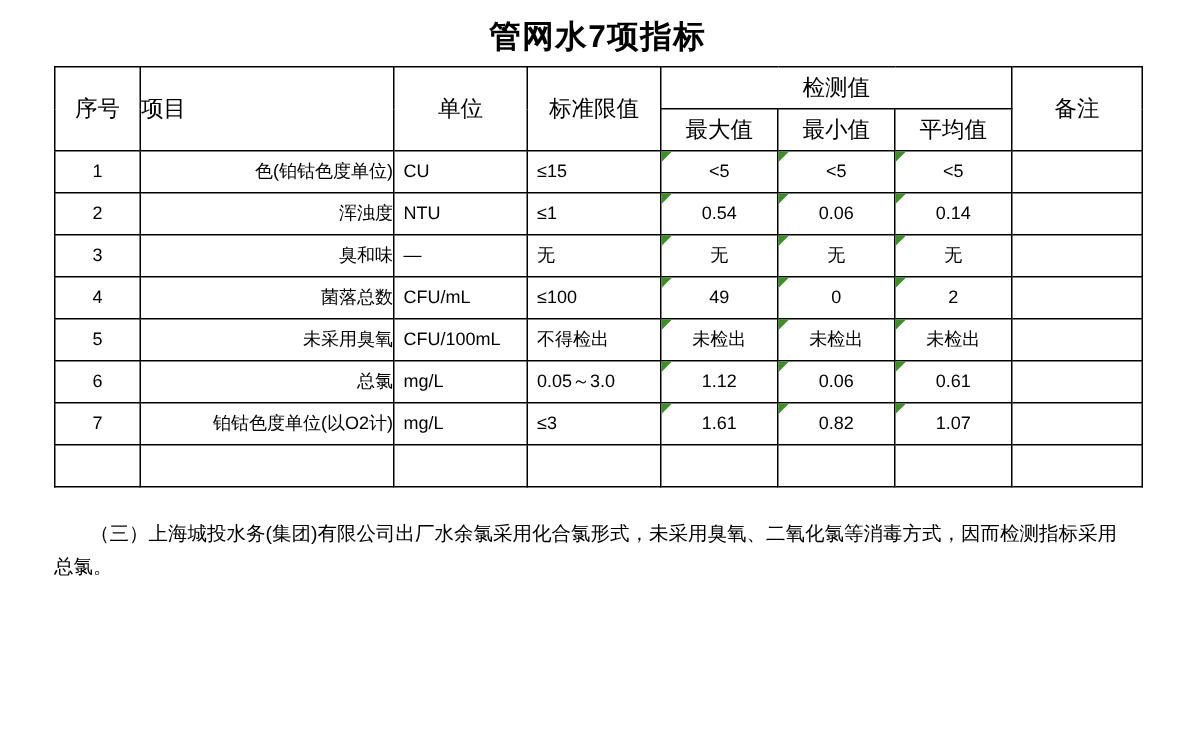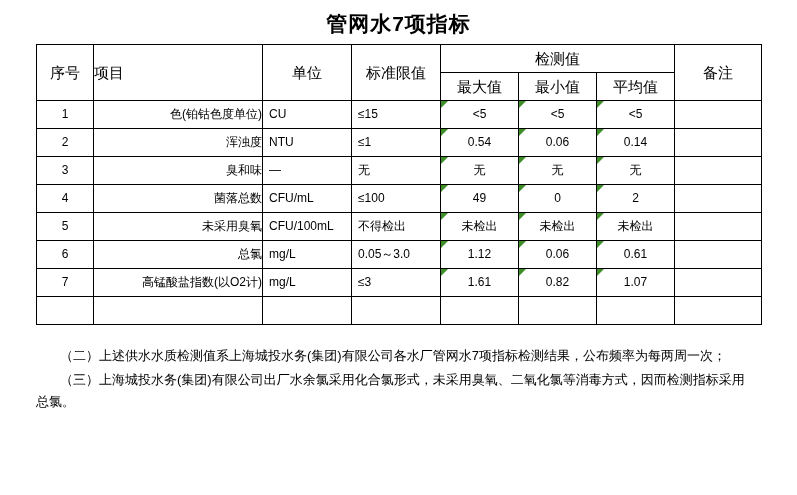--- a/index.html
+++ b/index.html
@@ -179,21 +179,21 @@
         <td class="c-item">总氯</td>
         <td class="c-unit">mg/L</td>
         <td class="c-limit">0.05～3.0</td>
         <td class="c-val marker">1.12</td>
         <td class="c-val marker">0.06</td>
         <td class="c-val marker">0.61</td>
         <td class="c-remark"></td>
       </tr>
       <tr>
         <td class="c-no">7</td>
-        <td class="c-item">高锰酸盐指数(以O2计)</td>
+        <td class="c-item">铂钴色度单位(以O2计)</td>
         <td class="c-unit">mg/L</td>
         <td class="c-limit">≤3</td>
         <td class="c-val marker">1.61</td>
         <td class="c-val marker">0.82</td>
         <td class="c-val marker">1.07</td>
         <td class="c-remark"></td>
       </tr>
       <tr class="blank-row">
         <td class="c-no"></td>
         <td class="c-item"></td>
@@ -201,17 +201,16 @@
         <td class="c-limit"></td>
         <td class="c-val"></td>
         <td class="c-val"></td>
         <td class="c-val"></td>
         <td class="c-remark"></td>
       </tr>
     </tbody>
   </table>
 
   <div class="notes">
-    <p>（二）上述供水水质检测值系上海城投水务(集团)有限公司各水厂管网水7项指标检测结果，公布频率为每两周一次；</p>
     <p>（三）上海城投水务(集团)有限公司出厂水余氯采用化合氯形式，未采用臭氧、二氧化氯等消毒方式，因而检测指标采用总氯。</p>
   </div>
 
 </div>
 
 </body></html>

